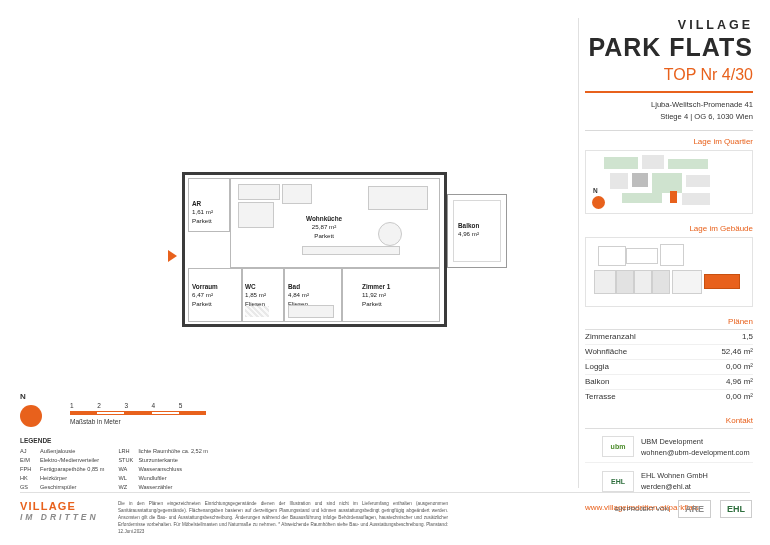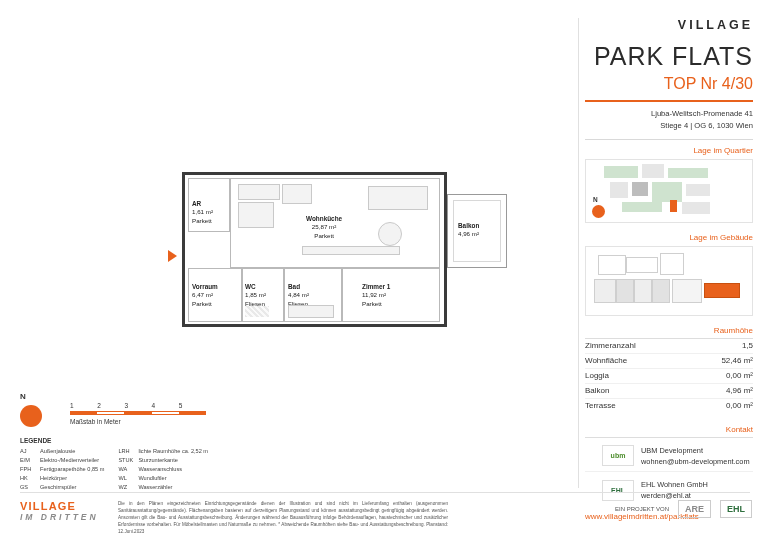--- a/index.html
+++ b/index.html
@@ -3,21 +3,21 @@
 <meta charset="utf-8">
 <style>
   html,body{margin:0;padding:0;background:#fff;}
   body{width:770px;height:545px;font-family:"Liberation Sans",sans-serif;color:#1a1a1a;position:relative;overflow:hidden;}
   .sheet{position:absolute;inset:0;background:#fff;}
 
   
   .rail{position:absolute;left:585px;top:18px;width:168px;}
   .brand{text-align:right;}
   .brand .village{font-size:12.5px;letter-spacing:3.0px;font-weight:bold;color:#2b2b2b;}
-  .brand .parkflats{font-size:25px;letter-spacing:1px;font-weight:normal;color:#2b2b2b;line-height:1.05;margin-top:11px;}
+  .brand .parkflats{font-size:25px;letter-spacing:1px;font-weight:bold;color:#2b2b2b;line-height:1.05;margin-top:2px;}
   .brand .topnr{font-size:16px;color:#e8611c;margin-top:6px;font-weight:normal;}
   .rule{height:1px;background:#d9d9d9;margin:7px 0 6px 0;}
   .rule.orange{height:2px;background:#e8611c;}
   .addr{font-size:7.6px;color:#333;text-align:right;line-height:1.55;}
 
   .sectionhead{font-size:8px;color:#e8611c;text-align:right;margin:0 0 4px 0;}
   .miniblock{border:1px solid #e3e3e3;background:#fff;height:62px;position:relative;overflow:hidden;}
   .miniblock.b2{height:68px;}
 
   
@@ -134,21 +134,21 @@
       <div class="blk" style="left:74px;top:6px;width:22px;height:20px;background:#fff;border:1px solid #cfcfcf;"></div>
       <div class="blk" style="left:8px;top:32px;width:20px;height:22px;background:#eee;border:1px solid #cfcfcf;"></div>
       <div class="blk" style="left:30px;top:32px;width:16px;height:22px;background:#e2e2e2;border:1px solid #cfcfcf;"></div>
       <div class="blk" style="left:48px;top:32px;width:16px;height:22px;background:#eee;border:1px solid #cfcfcf;"></div>
       <div class="blk" style="left:66px;top:32px;width:16px;height:22px;background:#e2e2e2;border:1px solid #cfcfcf;"></div>
       <div class="blk" style="left:86px;top:32px;width:28px;height:22px;background:#f4f4f4;border:1px solid #cfcfcf;"></div>
       <div class="blk or" style="left:118px;top:36px;width:34px;height:13px;border:1px solid #c8500f;"></div>
     </div>
 
     <div class="flaechen">
-      <div class="hdr">Raumhöhe</div>
+      <div class="hdr">Plänen</div>
 
       <div class="frow">
         <span>Zimmeranzahl</span>
         <span class="v">1,5</span>
       </div>
       <div class="frow">
         <span>Wohnfläche</span>
         <span class="v">52,46 m²</span>
       </div>
       <div class="frow">

